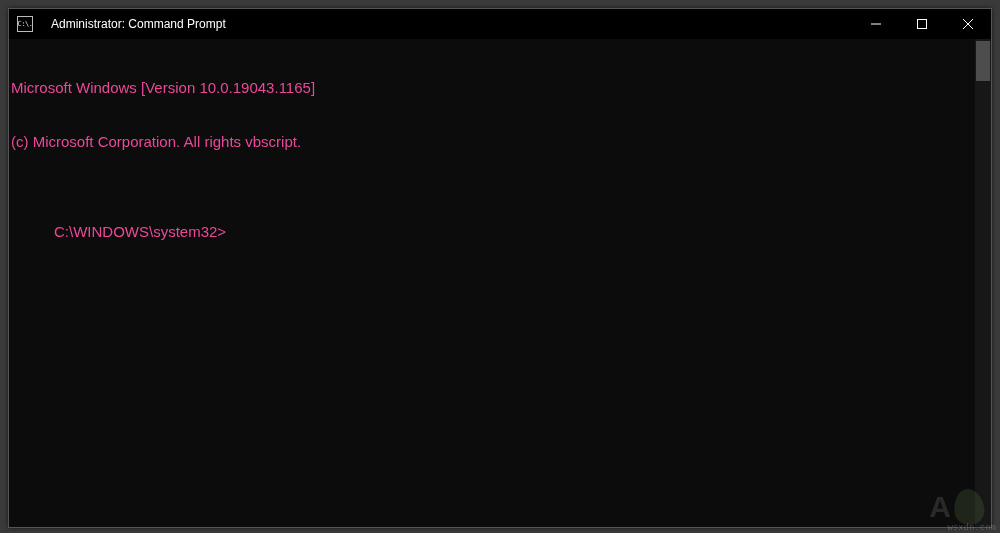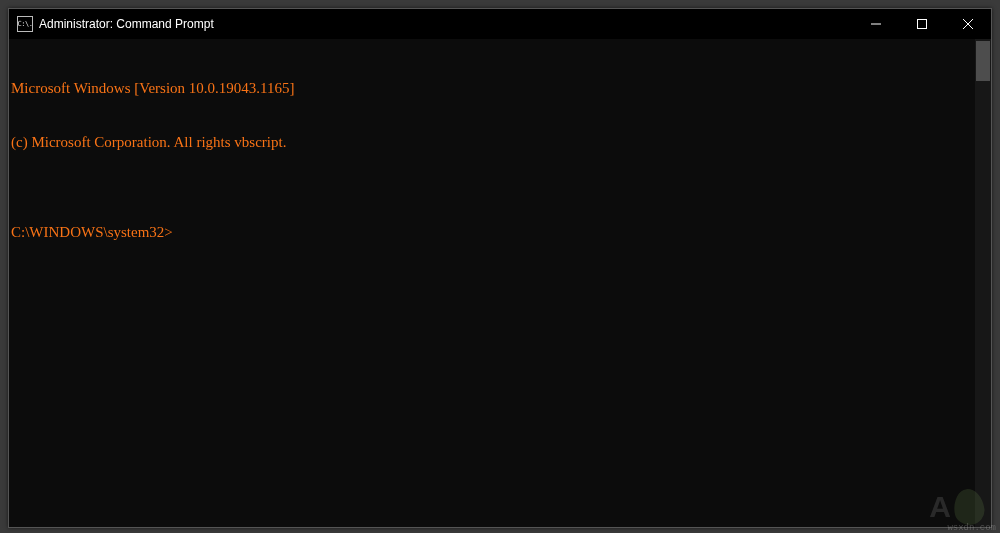--- a/index.html
+++ b/index.html
@@ -41,21 +41,21 @@
     position: relative;
     display: flex;
     align-items: center;
     justify-content: center;
     font-family: Consolas, monospace;
     font-size: 7px;
     line-height: 7px;
     color: #ddd;
     letter-spacing: -0.5px;
   }
-  .titlebar .title { flex: 0 0 auto; }
+  .titlebar .title { flex: 0 0 auto; margin-left: 12px; }
   .titlebar .spacer { flex: 1 1 auto; }
   .win-controls { display: flex; height: 100%; }
   .win-btn {
     width: 46px;
     height: 100%;
     display: flex;
     align-items: center;
     justify-content: center;
     color: #ffffff;
   }
@@ -66,28 +66,28 @@
     position: relative;
     background: #0c0c0c;
     overflow: hidden;
   }
   .terminal {
     position: absolute;
     left: 2px;
     right: 18px;
     top: 4px;
     bottom: 2px;
-    font-family: Liberation Serif, serif;
+    font-family: Liberation Sans, sans-serif;
     font-size: 15px;
     line-height: 18px;
-    color: #f97316;
+    color: #ec4899;
     white-space: pre;
   }
   .terminal .line { display: block; }
-  .prompt-line { display: flex; }
+  .prompt-line { display: flex; margin-left: 43px; }
   .cursor {
     display: inline-block;
     width: 8px;
     height: 16px;
     background: #cccccc;
     margin-left: 0px;
     vertical-align: text-bottom;
     opacity: 0;
   }
 

